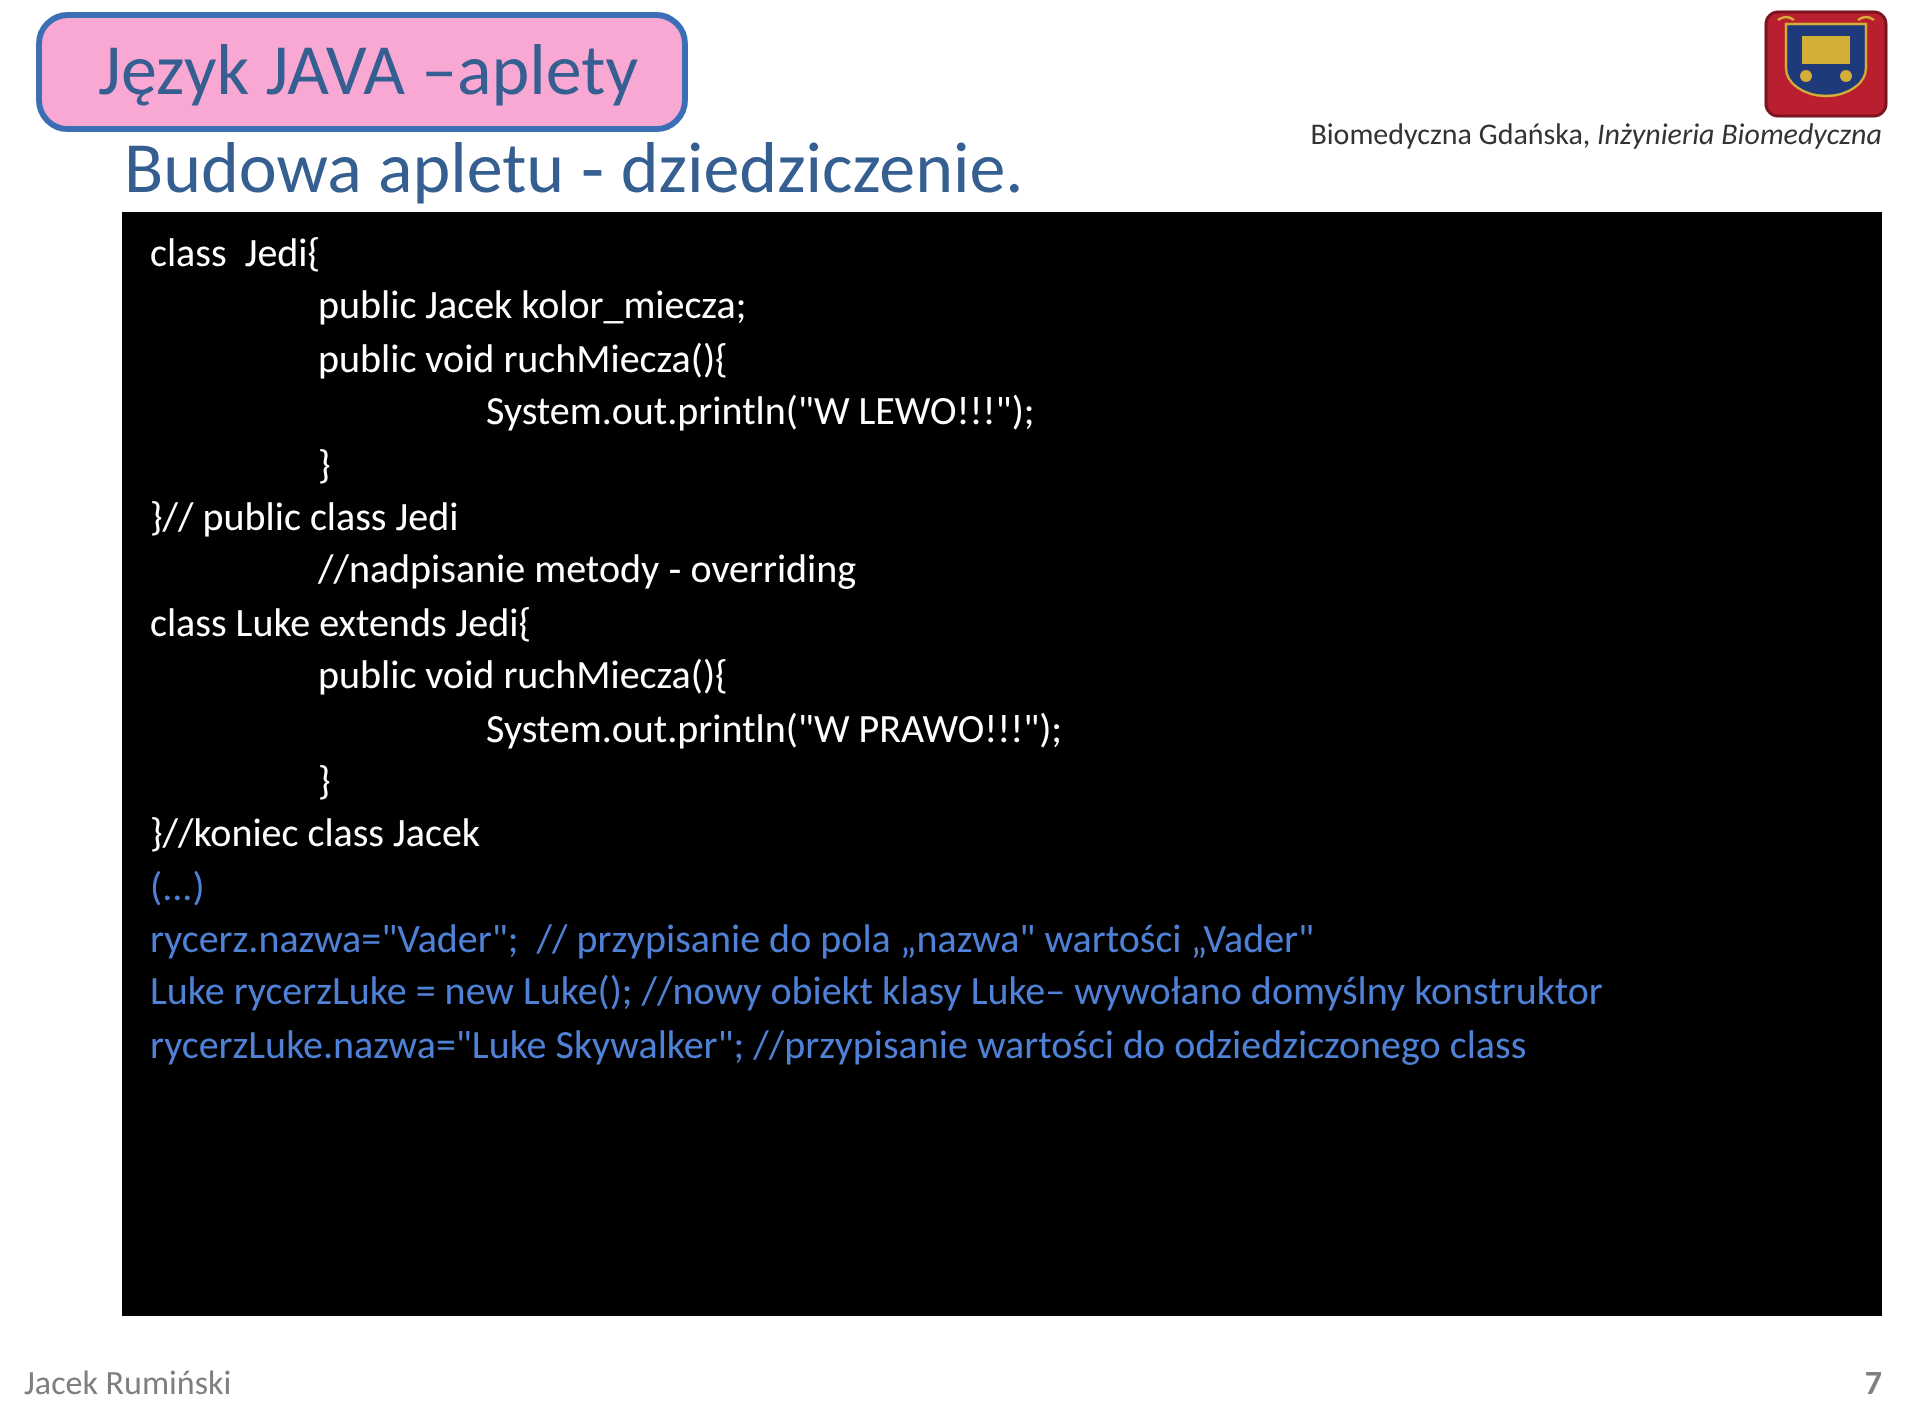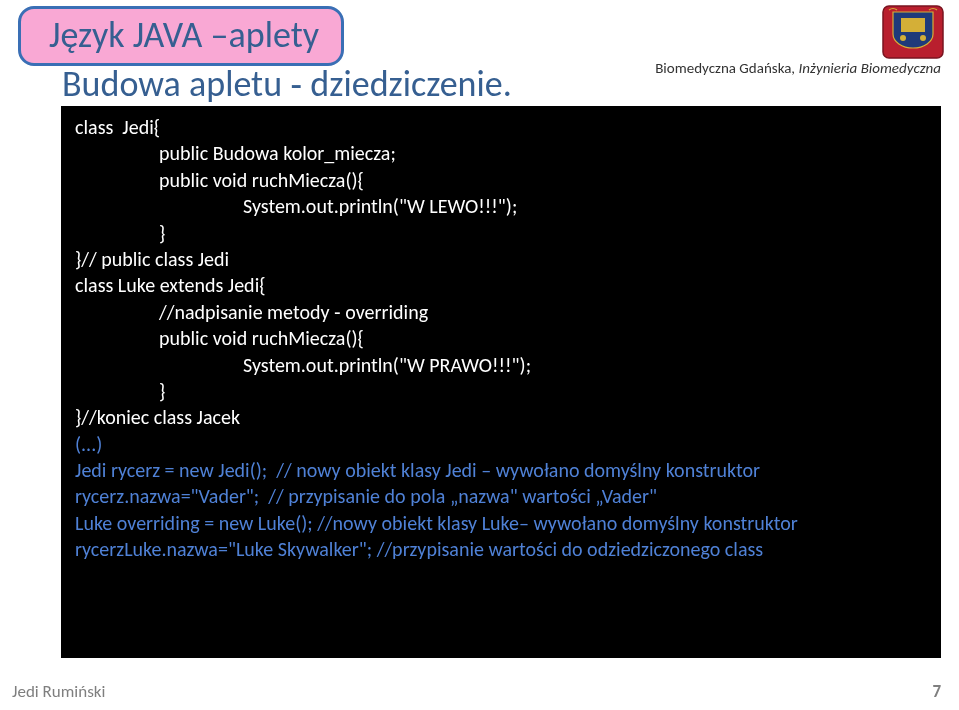--- a/index.html
+++ b/index.html
@@ -117,33 +117,32 @@
 </div>
 
 <div class="header-right">
   <span class="institution">
     <span>Biomedyczna Gdańska, </span><em>Inżynieria Biomedyczna</em>
   </span>
 </div>
 
 <div class="code-block">
   <div class="line">class  Jedi{</div>
-  <div class="line indent1">public Budowa kolor_miecza;</div>
+  <div class="line indent1">public Jacek kolor_miecza;</div>
   <div class="line indent1">public void ruchMiecza(){</div>
   <div class="line indent2">System.out.println("W LEWO!!!");</div>
   <div class="line indent1">}</div>
   <div class="line">}// public class Jedi</div>
+  <div class="line indent1">//nadpisanie metody ‑ overriding</div>
   <div class="line">class Luke extends Jedi{</div>
-  <div class="line indent1">//nadpisanie metody ‑ overriding</div>
   <div class="line indent1">public void ruchMiecza(){</div>
   <div class="line indent2">System.out.println("W PRAWO!!!");</div>
   <div class="line indent1">}</div>
   <div class="line">}//koniec class Jacek</div>
   <div class="line"></div>
   <div class="line blue">(...)</div>
-  <div class="line blue">Jedi rycerz = new Jedi();  // nowy obiekt klasy Jedi – wywołano domyślny konstruktor</div>
   <div class="line blue">rycerz.nazwa="Vader";  // przypisanie do pola „nazwa" wartości „Vader"</div>
-  <div class="line blue">Luke overriding = new Luke(); //nowy obiekt klasy Luke– wywołano domyślny konstruktor</div>
+  <div class="line blue">Luke rycerzLuke = new Luke(); //nowy obiekt klasy Luke– wywołano domyślny konstruktor</div>
   <div class="line blue"><span>rycerzLuke.nazwa="Luke Skywalker"; //przypisanie wartości do </span><span class="u">odziedziczonego</span><span> class</span></div>
 </div>
 
-<div class="footer-author">Jedi Rumiński</div>
+<div class="footer-author">Jacek Rumiński</div>
 <div class="footer-page">7</div>
 
 </body></html>

